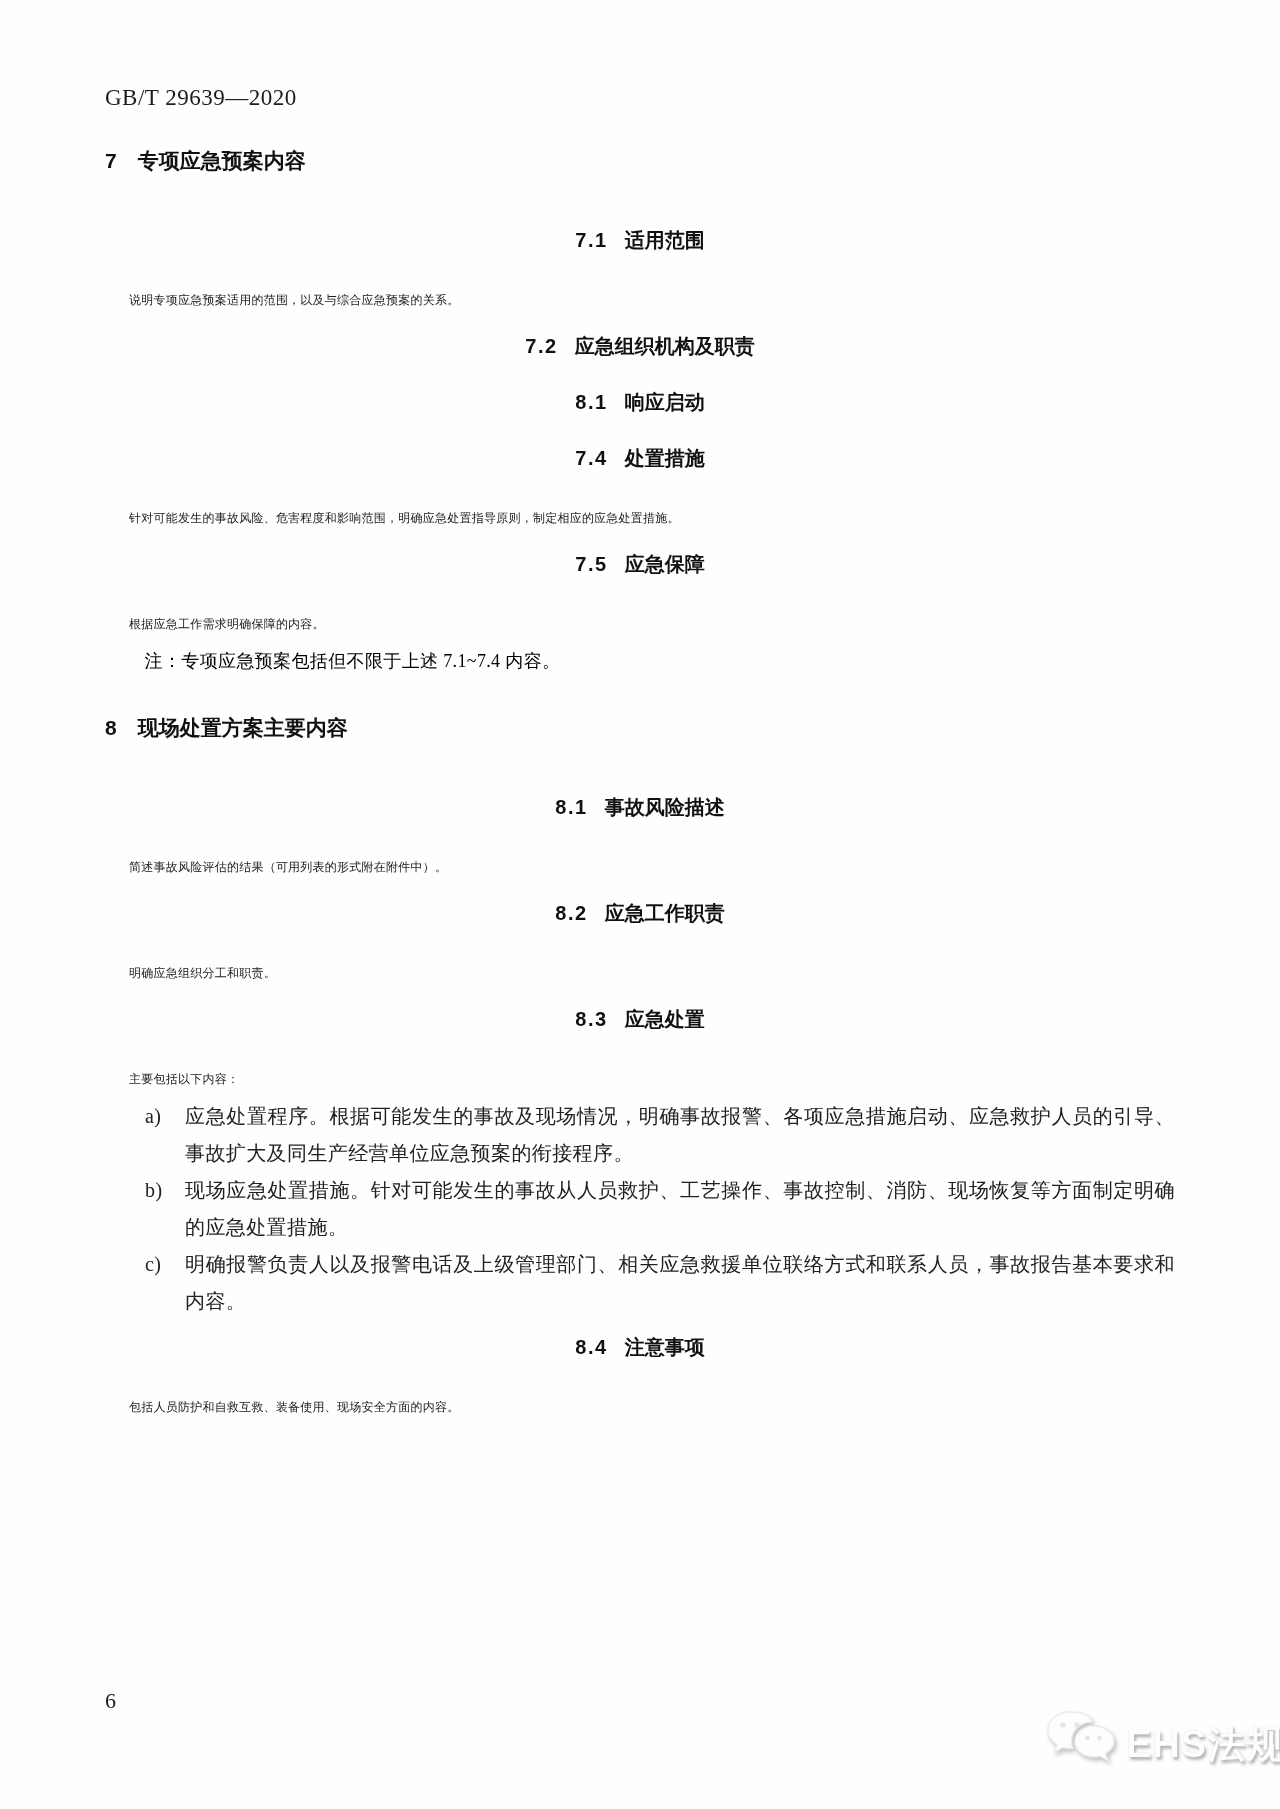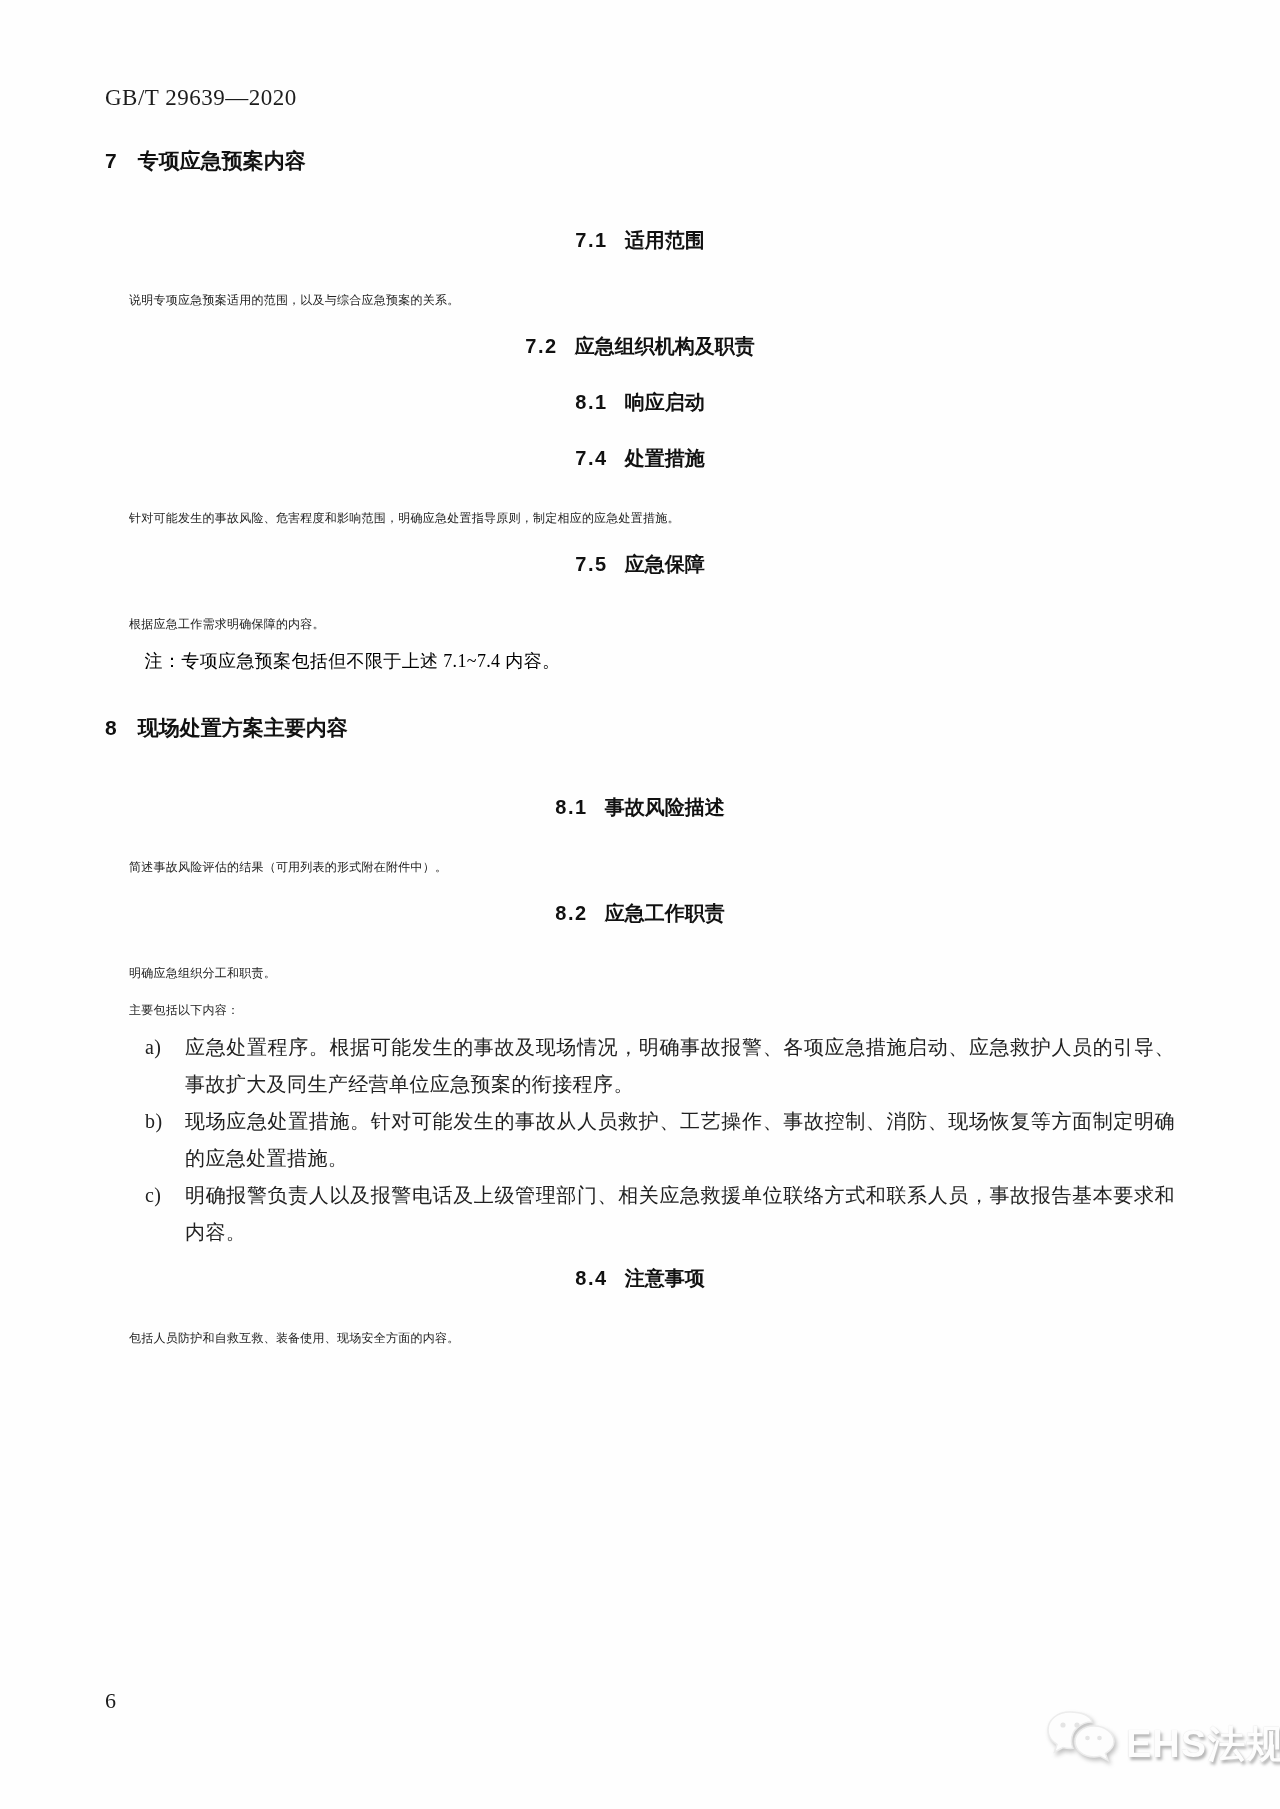--- a/index.html
+++ b/index.html
@@ -131,20 +131,21 @@
     <p class="note">注：专项应急预案包括但不限于上述 7.1~7.4 内容。</p>
 
     <h1 class="chapter-heading"><span class="num">8</span><span>现场处置方案主要内容</span></h1>
 
     <h2 class="section-heading"><span class="num">8.1</span><span>事故风险描述</span></h2>
     <p class="para">简述事故风险评估的结果（可用列表的形式附在附件中）。</p>
 
     <h2 class="section-heading"><span class="num">8.2</span><span>应急工作职责</span></h2>
     <p class="para">明确应急组织分工和职责。</p>
 
+    <h2 class="section-heading"><span class="num">8.3</span><span>应急处置</span></h2>
     <p class="para">主要包括以下内容：</p>
     <ul class="item-list">
       <li><span class="marker">a)</span><span>应急处置程序。根据可能发生的事故及现场情况，明确事故报警、各项应急措施启动、应急救护人员的引导、事故扩大及同生产经营单位应急预案的衔接程序。</span></li>
       <li><span class="marker">b)</span><span>现场应急处置措施。针对可能发生的事故从人员救护、工艺操作、事故控制、消防、现场恢复等方面制定明确的应急处置措施。</span></li>
       <li><span class="marker">c)</span><span>明确报警负责人以及报警电话及上级管理部门、相关应急救援单位联络方式和联系人员，事故报告基本要求和内容。</span></li>
     </ul>
 
     <h2 class="section-heading"><span class="num">8.4</span><span>注意事项</span></h2>
     <p class="para">包括人员防护和自救互救、装备使用、现场安全方面的内容。</p>
 

